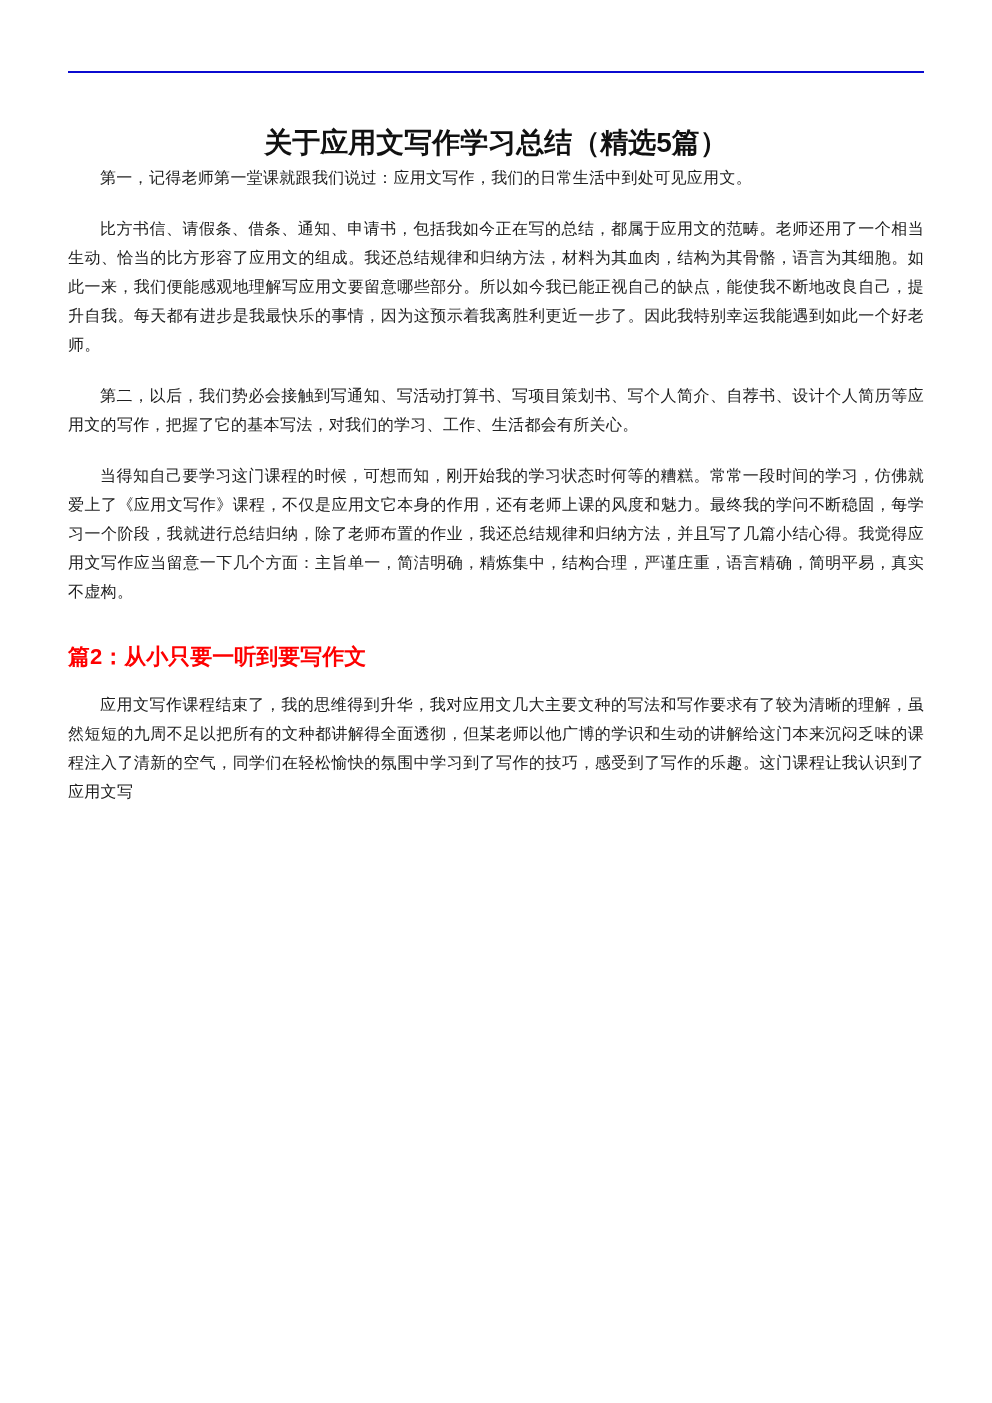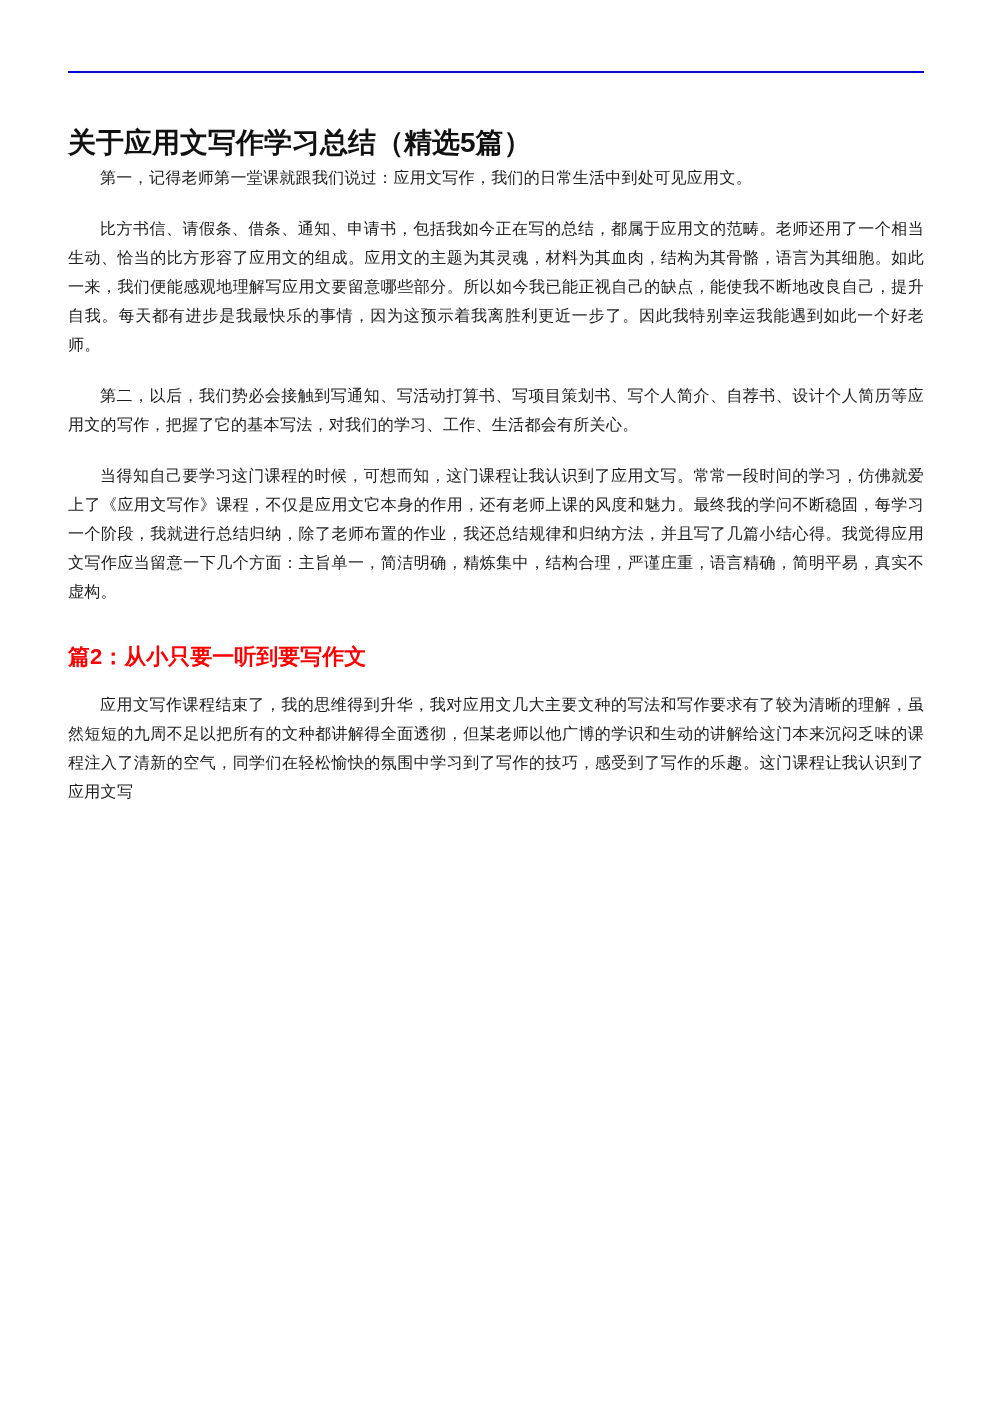--- a/index.html
+++ b/index.html
@@ -25,20 +25,21 @@
   }
   .rule {
     height: 2px;
     background: var(--accent-blue, #0b0bd0);
   }
   .top-rule {
     margin-top: 71px;
   }
   .doc-title {
     margin: 50px 0 0 0;
+    text-align: center;
     font-size: 28px;
     line-height: 40px;
     font-weight: bold;
     color: #111111;
   }
   .section-heading {
     margin: 36px 0 18px 0;
     font-size: 22px;
     line-height: 30px;
     font-weight: bold;
@@ -59,22 +60,22 @@
 
 <div class="page">
 
   <div class="content">
     <div class="rule top-rule"></div>
 
     <h1 class="doc-title">关于应用文写作学习总结（精选5篇）</h1>
 
 
     <p class="para">第一，记得老师第一堂课就跟我们说过：应用文写作，我们的日常生活中到处可见应用文。</p>
-    <p class="para">比方书信、请假条、借条、通知、申请书，包括我如今正在写的总结，都属于应用文的范畴。老师还用了一个相当生动、恰当的比方形容了应用文的组成。应用文的主题为其灵魂，材料为其血肉，结构为其骨骼，语言为其细胞。如此一来，我们便能感观地理解写应用文要留意哪些部分。所以如今我已能正视自己的缺点，能使我不断地改良自己，提升自我。每天都有进步是我最快乐的事情，因为这预示着我离胜利更近一步了。因此我特别幸运我能遇到如此一个好老师。</p>
+    <p class="para">比方书信、请假条、借条、通知、申请书，包括我如今正在写的总结，都属于应用文的范畴。老师还用了一个相当生动、恰当的比方形容了应用文的组成。我还总结规律和归纳方法，材料为其血肉，结构为其骨骼，语言为其细胞。如此一来，我们便能感观地理解写应用文要留意哪些部分。所以如今我已能正视自己的缺点，能使我不断地改良自己，提升自我。每天都有进步是我最快乐的事情，因为这预示着我离胜利更近一步了。因此我特别幸运我能遇到如此一个好老师。</p>
     <p class="para">第二，以后，我们势必会接触到写通知、写活动打算书、写项目策划书、写个人简介、自荐书、设计个人简历等应用文的写作，把握了它的基本写法，对我们的学习、工作、生活都会有所关心。</p>
-    <p class="para">当得知自己要学习这门课程的时候，可想而知，这门课程让我认识到了应用文写。常常一段时间的学习，仿佛就爱上了《应用文写作》课程，不仅是应用文它本身的作用，还有老师上课的风度和魅力。最终我的学问不断稳固，每学习一个阶段，我就进行总结归纳，除了老师布置的作业，我还总结规律和归纳方法，并且写了几篇小结心得。我觉得应用文写作应当留意一下几个方面：主旨单一，简洁明确，精炼集中，结构合理，严谨庄重，语言精确，简明平易，真实不虚构。</p>
+    <p class="para">当得知自己要学习这门课程的时候，可想而知，刚开始我的学习状态时何等的糟糕。常常一段时间的学习，仿佛就爱上了《应用文写作》课程，不仅是应用文它本身的作用，还有老师上课的风度和魅力。最终我的学问不断稳固，每学习一个阶段，我就进行总结归纳，除了老师布置的作业，我还总结规律和归纳方法，并且写了几篇小结心得。我觉得应用文写作应当留意一下几个方面：主旨单一，简洁明确，精炼集中，结构合理，严谨庄重，语言精确，简明平易，真实不虚构。</p>
 
     <h2 class="section-heading">篇2：从小只要一听到要写作文</h2>
 
     <p class="para">应用文写作课程结束了，我的思维得到升华，我对应用文几大主要文种的写法和写作要求有了较为清晰的理解，虽然短短的九周不足以把所有的文种都讲解得全面透彻，但某老师以他广博的学识和生动的讲解给这门本来沉闷乏味的课程注入了清新的空气，同学们在轻松愉快的氛围中学习到了写作的技巧，感受到了写作的乐趣。这门课程让我认识到了应用文写</p>
   </div>
 
 </div>
 
 </body></html>

